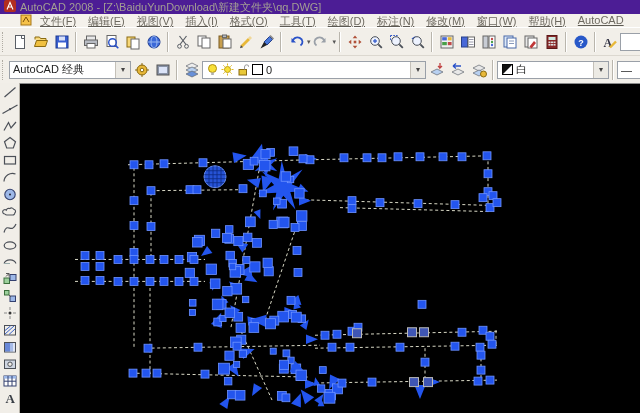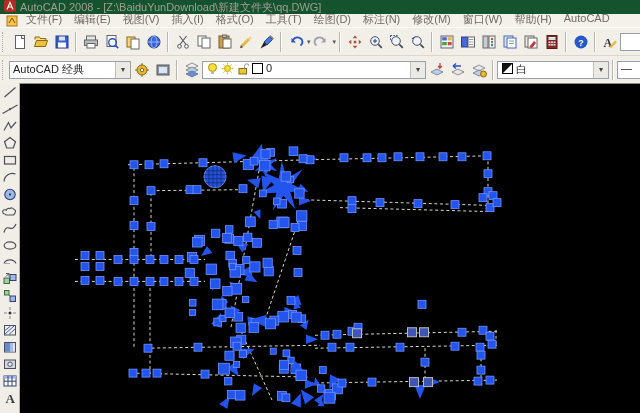--- a/index.html
+++ b/index.html
@@ -1,35 +1,35 @@
 <!DOCTYPE html>
 <html><head>
 <meta charset="utf-8">
 <style>
   html,body{margin:0;padding:0;background:#555;}
   .window{width:640px;height:413px;position:relative;overflow:hidden;background:#f2efe9;
           font-family:"Liberation Sans",sans-serif;font-size:11px;color:#5d5a53;}
   
-  .titlebar{position:absolute;left:0;top:0;width:640px;height:14px;background:#14532d;
+  .titlebar{position:absolute;left:0;top:0;width:640px;height:14px;background:#4c1d95;
             display:flex;align-items:center;gap:4px;padding-left:4px;box-sizing:border-box;}
   .titlebar .ttl{color:#a39e94;font-size:11px;white-space:nowrap;}
   
   .menubar{position:absolute;left:0;top:14px;width:640px;height:13px;background:#f4f1eb;
-           display:flex;align-items:flex-end;padding-left:6px;box-sizing:border-box;}
+           display:flex;align-items:flex-start;padding-left:20px;box-sizing:border-box;text-decoration:underline;}
   .menuitem{padding:0 6px;color:#6e6a61;cursor:default;white-space:nowrap;}
   
   .tb{position:absolute;left:0;width:640px;display:flex;align-items:center;background:#f2efe9;box-sizing:border-box;}
   #tb1{top:27px;height:28px;border-top:1px solid #fff;}
   #tb2{top:55px;height:28px;border-top:1px solid #dcd8d0;}
   .tbtn{width:21px;height:21px;display:flex;align-items:center;justify-content:center;flex:0 0 auto;}
   .tbtn svg{display:block;}
   .vsep{width:0;height:20px;border-left:1px solid #b9b5ac;border-right:1px solid #ffffff;margin:0 3px;flex:0 0 auto;}
   .grip3{width:4px;height:20px;margin:0 2px;border-left:1px dotted #b0aca3;flex:0 0 auto;}
   .caret{font-size:7px;color:#555;margin-left:1px;}
-  .combo{height:18px;background:#fff;border:1px solid #9aa0a8;display:flex;align-items:flex-start;
+  .combo{height:18px;background:#fff;border:1px solid #9aa0a8;display:flex;align-items:center;
          box-sizing:border-box;padding-left:3px;gap:2px;flex:0 0 auto;position:relative;}
   .combo .val{flex:1 1 auto;color:#222;white-space:nowrap;overflow:hidden;font-size:11px;}
   .combo .drop{width:14px;height:16px;background:#eceae4;border-left:1px solid #c4c0b8;display:flex;
                align-items:center;justify-content:center;color:#444;font-size:8px;flex:0 0 auto;}
   .statico{width:13px;height:13px;display:flex;align-items:center;justify-content:center;flex:0 0 auto;}
   
   .drawbar{position:absolute;left:0;top:83px;bottom:0;width:20px;background:#f1eee8;
            border-right:1px solid #b6b2a9;display:flex;flex-direction:column;align-items:center;box-sizing:border-box;}
   .dbtn{width:19px;height:17px;display:flex;align-items:center;justify-content:center;}
   

